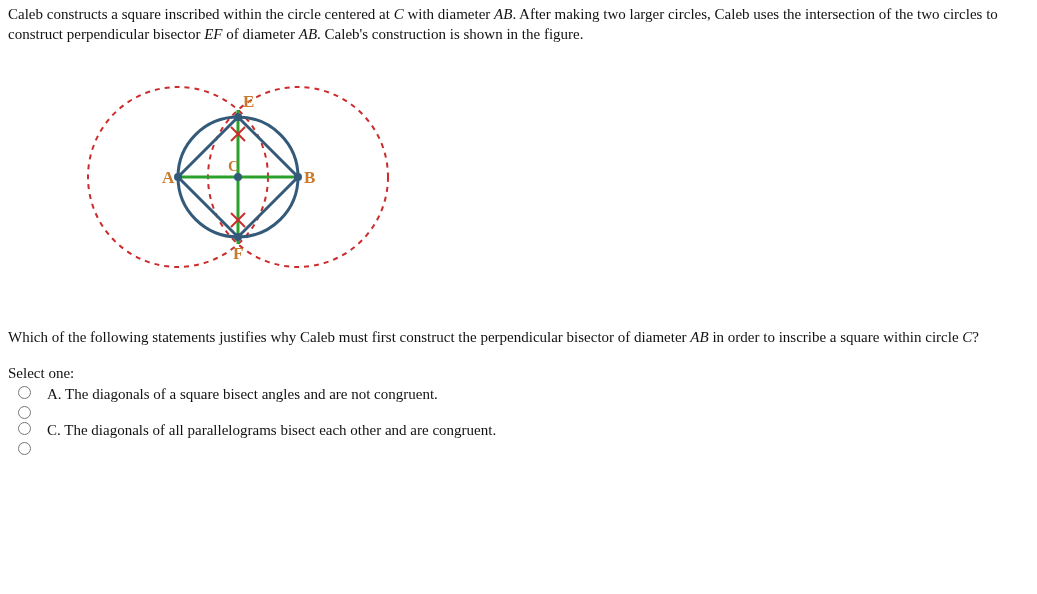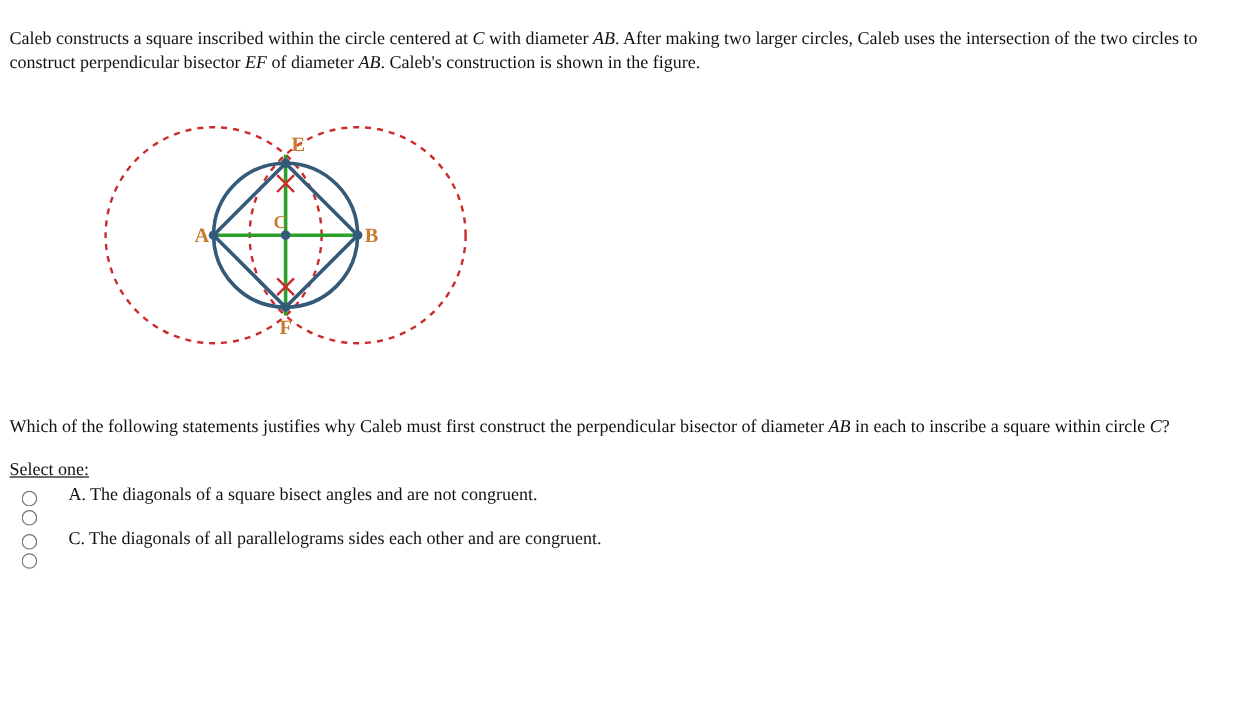--- a/index.html
+++ b/index.html
@@ -5,37 +5,37 @@
   html, body {
     margin: 0;
     padding: 0;
     background: #fff;
     font-family: "Times New Roman", Times, serif;
     font-size: 15px;
     color: #111;
     width: 1037px;
   }
   .page {
-    padding: 23px 8px 12px 8px;
+    padding: 4px 8px 12px 8px;
   }
   .para {
     line-height: 1.35;
     margin: 0 0 2px 0;
   }
   .italic { font-style: italic; }
   .figure-wrap {
     margin: 22px 0 4px 60px;
   }
   .figure-wrap svg { display:block; }
   .q2 { margin-top: 40px; line-height:1.35; }
-  .select-one { margin-top: 18px; margin-bottom: 4px; text-decoration: underline; }
+  .select-one { margin-top: 18px; margin-bottom: 4px; }
   .option-row {
     display: flex;
-    align-items: flex-end;
-    gap: 26px;
+    align-items: flex-start;
+    gap: 16px;
     margin: 3px 0 3px 10px;
   }
   .option-row input[type=radio]{
     width:13px; height:13px; margin:0;
   }
   .opt-label { }
 </style>
 </head>
 <body>
 
@@ -77,33 +77,33 @@
 
       <text x="94" y="116" font-family="Times New Roman" font-size="17" font-weight="bold" fill="#c77a2b">A</text>
       <text x="236" y="116" font-family="Times New Roman" font-size="17" font-weight="bold" fill="#c77a2b">B</text>
       <text x="160" y="104" font-family="Times New Roman" font-size="15" font-weight="bold" fill="#c77a2b">C</text>
       <text x="175" y="40" font-family="Times New Roman" font-size="17" font-weight="bold" fill="#c77a2b">E</text>
       <text x="165" y="192" font-family="Times New Roman" font-size="17" font-weight="bold" fill="#c77a2b">F</text>
     </svg>
   </div>
 
   <p class="para q2">
-    <span>Which of the following statements justifies why Caleb must first construct the perpendicular bisector of diameter </span><span class="italic">AB</span><span> in each to inscribe a square within circle </span><span class="italic">C</span><span>?</span>
+    <span>Which of the following statements justifies why Caleb must first construct the perpendicular bisector of diameter </span><span class="italic">AB</span><span> in order to inscribe a square within circle </span><span class="italic">C</span><span>?</span>
   </p>
 
   <div class="select-one">Select one:</div>
 
   <label class="option-row">
     <input type="radio" name="ans" style="">
     <span class="opt-label">A. The diagonals of a square bisect angles and are not congruent.</span>
   </label>
   <label class="option-row">
     <input type="radio" name="ans" style="">
   </label>
   <label class="option-row">
     <input type="radio" name="ans" style="">
-    <span class="opt-label">C. The diagonals of all parallelograms sides each other and are congruent.</span>
+    <span class="opt-label">C. The diagonals of all parallelograms bisect each other and are congruent.</span>
   </label>
   <label class="option-row">
     <input type="radio" name="ans" style="">
   </label>
 
 </div>
 
 </body></html>

